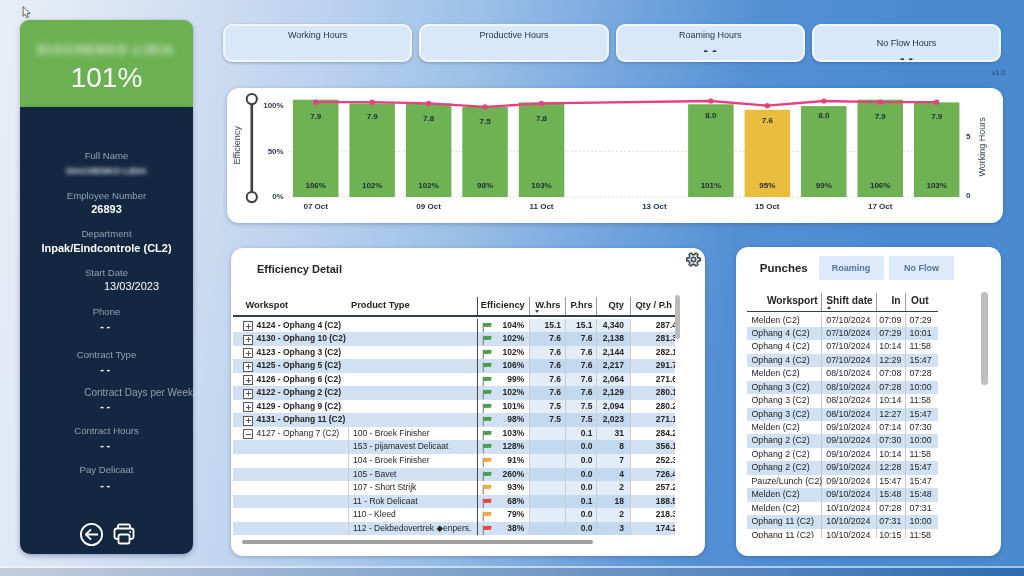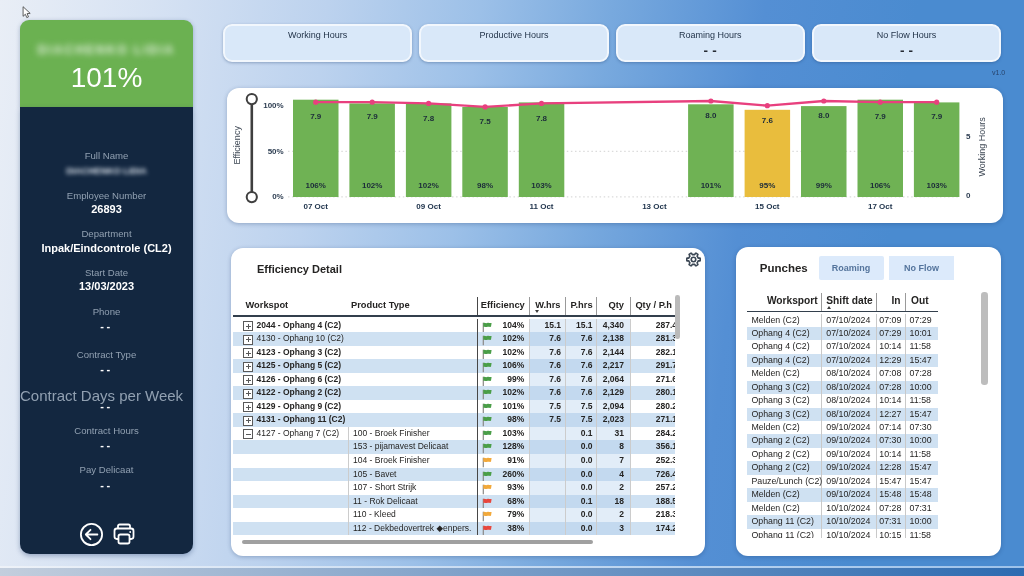--- a/index.html
+++ b/index.html
@@ -17,26 +17,26 @@
 </div>
 <div style="position:absolute;left:20px;top:107px;width:173px;height:446.5px;background:#132740;border-radius:0 0 10px 10px;box-shadow:0 2px 5px rgba(20,50,100,0.35)">
 </div>
 <div style="position:absolute;left:20px;top:149.5px;width:173px;text-align:center;font-size:9.6px;color:#91a0b1">Full Name</div>
 <div style="position:absolute;left:20px;top:165.5px;width:173px;text-align:center;font-size:9px;font-weight:700;color:#dfe6ee;filter:blur(2.2px)">DIACHENKO LIDIA</div>
 <div style="position:absolute;left:20px;top:190.0px;width:173px;text-align:center;font-size:9.6px;color:#91a0b1">Employee Number</div>
 <div style="position:absolute;left:20px;top:202.5px;width:173px;text-align:center;font-size:11px;font-weight:700;color:#ffffff;">26893</div>
 <div style="position:absolute;left:20px;top:228.2px;width:173px;text-align:center;font-size:9.6px;color:#91a0b1">Department</div>
 <div style="position:absolute;left:20px;top:242.3px;width:173px;text-align:center;font-size:11px;font-weight:700;color:#ffffff;">Inpak/Eindcontrole (CL2)</div>
 <div style="position:absolute;left:20px;top:267.1px;width:173px;text-align:center;font-size:9.6px;color:#91a0b1">Start Date</div>
-<div style="position:absolute;left:20px;top:280.2px;width:173px;text-align:center;font-size:11px;font-weight:700;color:#ffffff;">13/03/2023</div>
+<div style="position:absolute;left:20px;top:280.2px;width:173px;text-align:center;font-size:11px;font-weight:400;color:#ffffff;padding-left:25px;">13/03/2023</div>
 <div style="position:absolute;left:20px;top:306.0px;width:173px;text-align:center;font-size:9.6px;color:#91a0b1">Phone</div>
 <div style="position:absolute;left:20px;top:320.1px;width:173px;text-align:center;font-size:10.5px;font-weight:700;color:#ffffff;letter-spacing:2.5px;font-size:11px;">--</div>
 <div style="position:absolute;left:20px;top:348.5px;width:173px;text-align:center;font-size:9.6px;color:#91a0b1">Contract Type</div>
 <div style="position:absolute;left:20px;top:363.0px;width:173px;text-align:center;font-size:10.5px;font-weight:700;color:#ffffff;letter-spacing:2.5px;font-size:11px;">--</div>
-<div style="position:absolute;left:20px;top:387.0px;width:173px;text-align:left;font-size:15px;color:#91a0b1">Contract Days per Week</div>
+<div style="position:absolute;left:20px;top:387.0px;width:173px;text-align:right;font-size:10px;color:#91a0b1">Contract Days per Week</div>
 <div style="position:absolute;left:20px;top:400.3px;width:173px;text-align:center;font-size:10.5px;font-weight:700;color:#ffffff;letter-spacing:2.5px;font-size:11px;">--</div>
 <div style="position:absolute;left:20px;top:425.4px;width:173px;text-align:center;font-size:9.6px;color:#91a0b1">Contract Hours</div>
 <div style="position:absolute;left:20px;top:438.5px;width:173px;text-align:center;font-size:10.5px;font-weight:700;color:#ffffff;letter-spacing:2.5px;font-size:11px;">--</div>
 <div style="position:absolute;left:20px;top:464.2px;width:173px;text-align:center;font-size:9.6px;color:#91a0b1">Pay Delicaat</div>
 <div style="position:absolute;left:20px;top:478.6px;width:173px;text-align:center;font-size:10.5px;font-weight:700;color:#ffffff;letter-spacing:2.5px;font-size:11px;">--</div>
 <div style="position:absolute;left:79px;top:521.5px"><svg width="25" height="25" viewBox="0 0 25 25">
       <circle cx="12.5" cy="12.5" r="10.6" fill="none" stroke="#fff" stroke-width="1.8"></circle>
       <path d="M18.4,12.5 H6.8 M11.5,7.8 L6.8,12.5 l4.7,4.7" fill="none" stroke="#fff" stroke-width="1.8" stroke-linecap="round" stroke-linejoin="round"></path>
     </svg></div>
 <div style="position:absolute;left:110.5px;top:521.5px"><svg width="26" height="25" viewBox="0 0 26 25">
@@ -50,21 +50,21 @@
     <div style="margin-top:4px;text-align:center;font-size:9px;color:#1e2f45">Working Hours</div>
   </div>
 <div style="position:absolute;left:419.3px;top:24px;width:189.4px;height:38px;background:#d9e8f9;border:2px solid #f2f7fd;border-radius:9px;box-shadow:0 1px 3px rgba(30,60,110,0.35);box-sizing:border-box">
     <div style="margin-top:4px;text-align:center;font-size:9px;color:#1e2f45">Productive Hours</div>
   </div>
 <div style="position:absolute;left:615.6px;top:24px;width:189.4px;height:38px;background:#d9e8f9;border:2px solid #f2f7fd;border-radius:9px;box-shadow:0 1px 3px rgba(30,60,110,0.35);box-sizing:border-box">
     <div style="margin-top:4px;text-align:center;font-size:9px;color:#1e2f45">Roaming Hours</div>
     <div style="margin-top:0px;text-align:center;font-size:13.5px;font-weight:700;color:#252a33;letter-spacing:0.2px;position:relative;top:3px;">- -</div>
   </div>
 <div style="position:absolute;left:811.9px;top:24px;width:189.4px;height:38px;background:#d9e8f9;border:2px solid #f2f7fd;border-radius:9px;box-shadow:0 1px 3px rgba(30,60,110,0.35);box-sizing:border-box">
-    <div style="margin-top:4px;text-align:center;font-size:9px;color:#1e2f45">No Flow Hours</div>
+    <div style="margin-top:12px;text-align:center;font-size:9px;color:#1e2f45">No Flow Hours</div>
     <div style="margin-top:0px;text-align:center;font-size:13.5px;font-weight:700;color:#252a33;letter-spacing:0.2px;position:relative;top:3px;">- -</div>
   </div>
 <div style="position:absolute;left:992px;top:68.5px;width:30px;font-size:7px;color:#27436b">v1.0</div>
 
 <div class="card" style="left:227px;top:88px;width:775.6px;height:135px"></div>
 <svg style="position:absolute;left:227px;top:88px;" width="776" height="135" viewBox="0 0 776 135">
     <line x1="24.8" y1="11" x2="24.8" y2="109" stroke="#3f3f3f" stroke-width="2.6"></line>
     <circle cx="24.8" cy="11.1" r="5.1" fill="#fff" stroke="#3f3f3f" stroke-width="2"></circle>
     <circle cx="24.8" cy="109.1" r="5.1" fill="#fff" stroke="#3f3f3f" stroke-width="2"></circle>
     <text x="13.3" y="57.3" transform="rotate(-90 13.3 57.3)" text-anchor="middle" font-size="9" fill="#3d4754">Efficiency</text>
@@ -154,21 +154,21 @@
     <span style="position:absolute;left:362.79999999999995px;top:0;width:34.10000000000002px;height:100%;background:rgba(173,204,236,0.35)"></span>
     <span style="position:absolute;left:243.5px;top:0;width:1.4px;height:100%;background:#474747"></span>
     <span style="position:absolute;left:296.0px;top:0;width:1px;height:100%;background:#cccccc"></span>
     <span style="position:absolute;left:332.0px;top:0;width:1px;height:100%;background:#cccccc"></span>
     <span style="position:absolute;left:362.79999999999995px;top:0;width:1px;height:100%;background:#cccccc"></span>
     <span style="position:absolute;left:396.9px;top:0;width:1px;height:100%;background:#cccccc"></span>
     <span style="position:absolute;left:10px;top:2.5px;width:8px;height:8px;border:1px solid #595959;background:#fff;display:inline-block">
       <span style="position:absolute;left:1.5px;top:3.5px;width:5px;height:1px;background:#595959"></span>
       <span style="position:absolute;left:3.5px;top:1.5px;width:1px;height:5px;background:#595959"></span>
     </span>
-    <span style="position:absolute;left:23.5px;top:0;font-weight:700;font-size:8.5px;color:#252423">2044 - Ophang 4 (C2)</span>
+    <span style="position:absolute;left:23.5px;top:0;font-weight:700;font-size:8.5px;color:#252423">4124 - Ophang 4 (C2)</span>
     <span style="position:absolute;left:248.89999999999998px;top:0"><svg width="11" height="11" viewBox="0 0 11 11" style="vertical-align:-2px">
         <path d="M1.3,10.3 V0.8" stroke="#8a8886" stroke-width="1.2"></path>
         <path d="M1.3,0.9 C2.6,0.2 3.8,1.6 5.2,1.0 C6.6,0.4 7.8,1.5 9.6,0.9 L9.0,4.8 C7.6,5.3 6.4,4.3 5.0,4.9 C3.6,5.4 2.6,4.4 1.3,4.9 Z" fill="#4a9e48"></path>
       </svg></span>
     <span style="position:absolute;left:231.29999999999995px;top:0;width:60px;text-align:right;font-weight:700;font-size:8.5px;color:#252423">104%</span>
     <span style="position:absolute;left:268.1px;top:0;width:60px;text-align:right;font-weight:700;font-size:8.5px;color:#252423">15.1</span>
     <span style="position:absolute;left:299.6px;top:0;width:60px;text-align:right;font-weight:700;font-size:8.5px;color:#252423">15.1</span>
     <span style="position:absolute;left:331.0px;top:0;width:60px;text-align:right;font-weight:700;font-size:8.5px;color:#252423">4,340</span>
     <span style="position:absolute;left:384.0px;top:0;width:60px;text-align:right;font-weight:700;font-size:8.5px;color:#252423">287.4</span>
   </div>
@@ -178,21 +178,21 @@
     <span style="position:absolute;left:362.79999999999995px;top:0;width:34.10000000000002px;height:100%;background:rgba(173,204,236,0.35)"></span>
     <span style="position:absolute;left:243.5px;top:0;width:1.4px;height:100%;background:#474747"></span>
     <span style="position:absolute;left:296.0px;top:0;width:1px;height:100%;background:#cccccc"></span>
     <span style="position:absolute;left:332.0px;top:0;width:1px;height:100%;background:#cccccc"></span>
     <span style="position:absolute;left:362.79999999999995px;top:0;width:1px;height:100%;background:#cccccc"></span>
     <span style="position:absolute;left:396.9px;top:0;width:1px;height:100%;background:#cccccc"></span>
     <span style="position:absolute;left:10px;top:2.5px;width:8px;height:8px;border:1px solid #595959;background:#fff;display:inline-block">
       <span style="position:absolute;left:1.5px;top:3.5px;width:5px;height:1px;background:#595959"></span>
       <span style="position:absolute;left:3.5px;top:1.5px;width:1px;height:5px;background:#595959"></span>
     </span>
-    <span style="position:absolute;left:23.5px;top:0;font-weight:400;font-size:8.5px;color:#252423">4130 - Ophang 10 (C2)</span>
+    <span style="position:absolute;left:23.5px;top:0;font-weight:700;font-size:8.5px;color:#252423">4130 - Ophang 10 (C2)</span>
     <span style="position:absolute;left:248.89999999999998px;top:0"><svg width="11" height="11" viewBox="0 0 11 11" style="vertical-align:-2px">
         <path d="M1.3,10.3 V0.8" stroke="#8a8886" stroke-width="1.2"></path>
         <path d="M1.3,0.9 C2.6,0.2 3.8,1.6 5.2,1.0 C6.6,0.4 7.8,1.5 9.6,0.9 L9.0,4.8 C7.6,5.3 6.4,4.3 5.0,4.9 C3.6,5.4 2.6,4.4 1.3,4.9 Z" fill="#4a9e48"></path>
       </svg></span>
     <span style="position:absolute;left:231.29999999999995px;top:0;width:60px;text-align:right;font-weight:700;font-size:8.5px;color:#252423">102%</span>
     <span style="position:absolute;left:268.1px;top:0;width:60px;text-align:right;font-weight:700;font-size:8.5px;color:#252423">7.6</span>
     <span style="position:absolute;left:299.6px;top:0;width:60px;text-align:right;font-weight:700;font-size:8.5px;color:#252423">7.6</span>
     <span style="position:absolute;left:331.0px;top:0;width:60px;text-align:right;font-weight:700;font-size:8.5px;color:#252423">2,138</span>
     <span style="position:absolute;left:384.0px;top:0;width:60px;text-align:right;font-weight:700;font-size:8.5px;color:#252423">281.3</span>
   </div>

